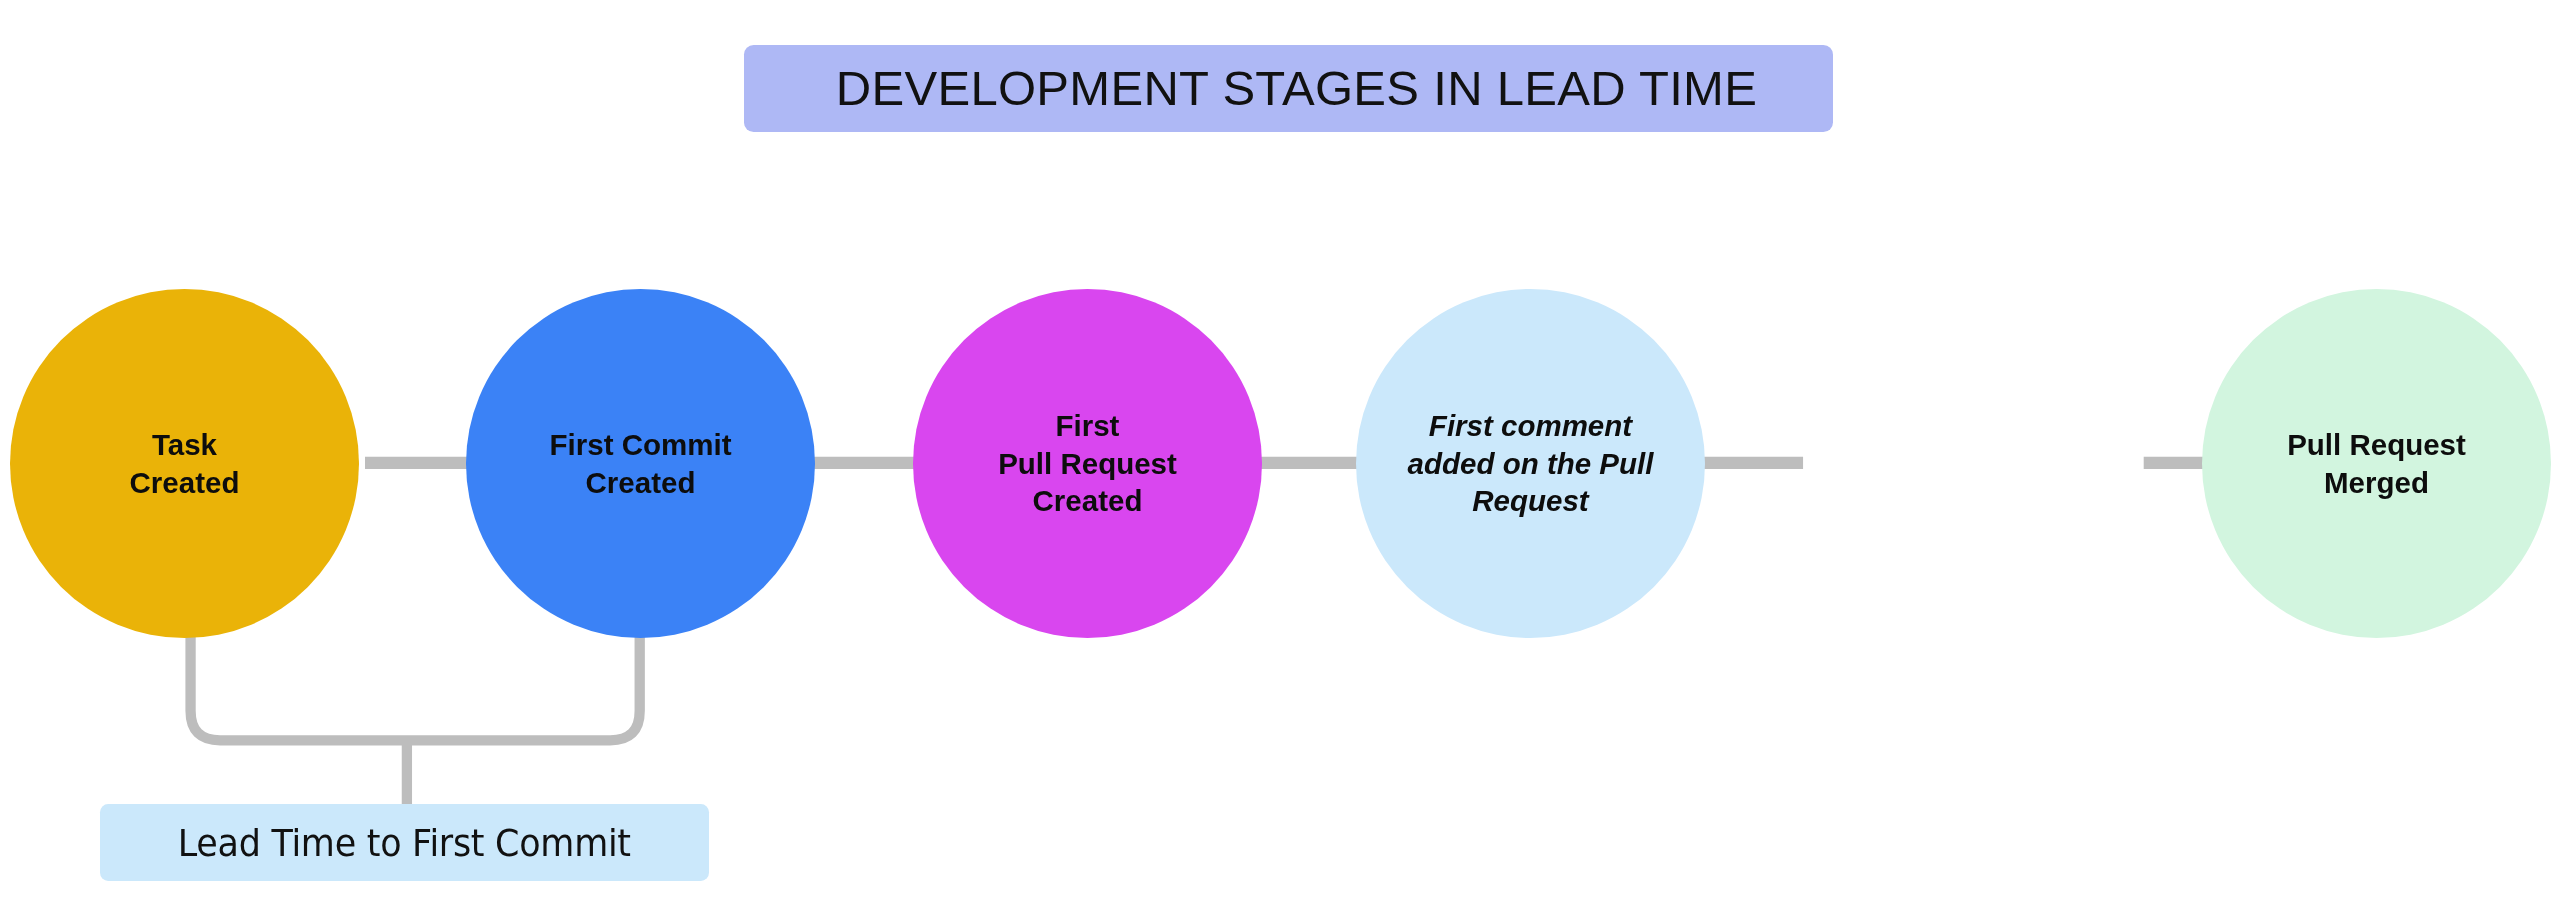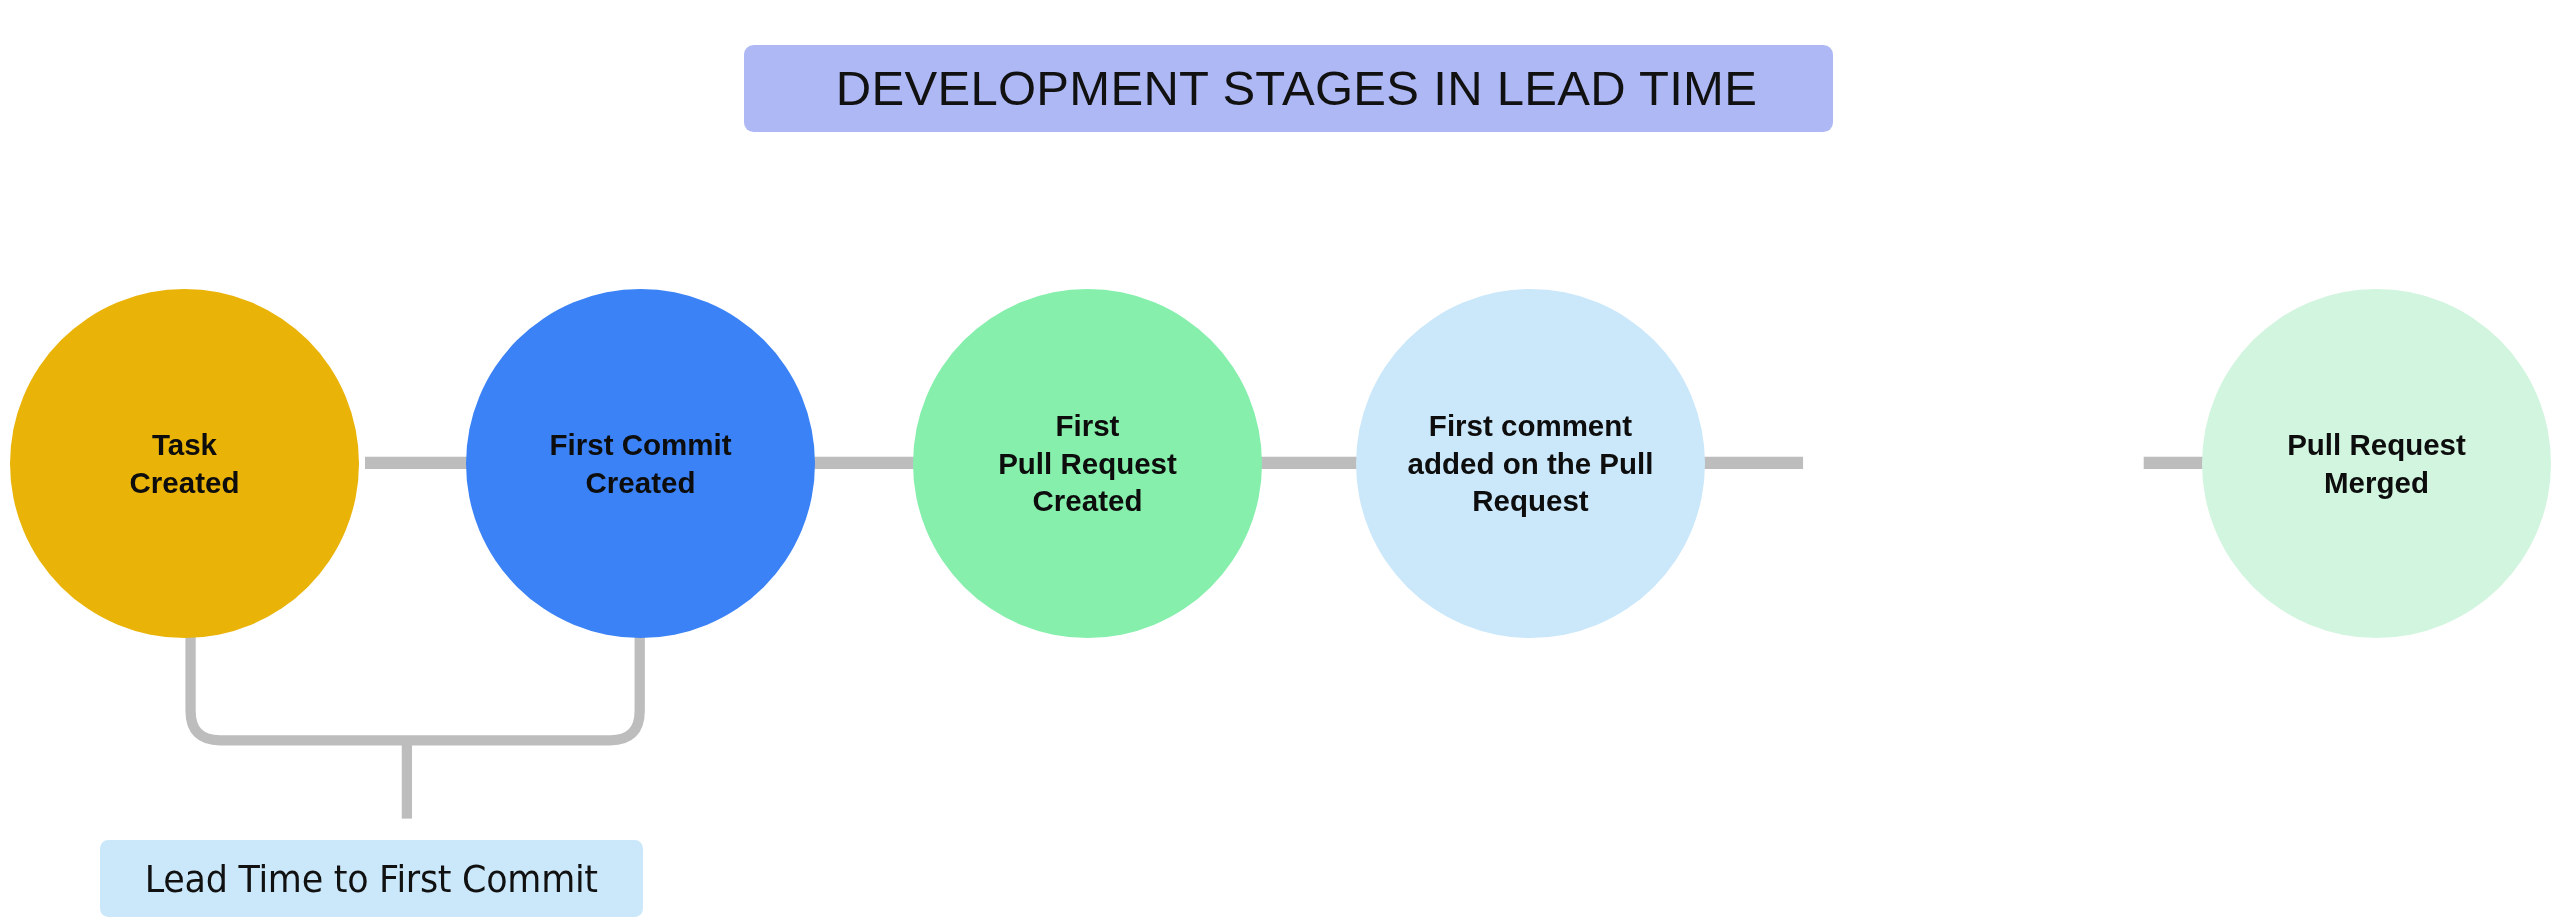--- a/index.html
+++ b/index.html
@@ -70,22 +70,22 @@
     color: #0d0d0d;
     text-align: center;
     white-space: pre-line;
     padding: 0 18px;
   }
 
   
   #leadtime-box {
     position: absolute;
     left: 100px;
-    top: 840px;
-    width: 543px;
+    top: 804px;
+    width: 609px;
     height: 77px;
     border-radius: 8.2px;
     display: flex;
     align-items: center;
     justify-content: center;
     box-sizing: border-box;
   }
   #leadtime-label {
     font-family: "DejaVu Sans", sans-serif;
     font-size: 38px;
@@ -123,27 +123,27 @@
   <div class="stage-node" style="left:10px; top:289px; width:349px; height:349px; background:#eab308;">
     <span class="stage-label">Task
 Created</span>
   </div>
 
   <div class="stage-node" style="left:466px; top:289px; width:349px; height:349px; background:#3b82f6;">
     <span class="stage-label">First Commit
 Created</span>
   </div>
 
-  <div class="stage-node" style="left:913px; top:289px; width:349px; height:349px; background:#86efac;">
+  <div class="stage-node" style="left:913px; top:289px; width:349px; height:349px; background:#d946ef;">
     <span class="stage-label">First
 Pull Request
 Created</span>
   </div>
 
-  <div class="stage-node" style="left:1356px; top:289px; width:349px; height:349px; background:#cbe8fb;">
+  <div class="stage-node" style="left:1356px; top:289px; width:349px; height:349px; background:#cbe8fb;font-style:italic;">
     <span class="stage-label">First comment
 added on the Pull
 Request</span>
   </div>
 
 
   <div class="stage-node" style="left:2202px; top:289px; width:349px; height:349px; background:#d2f5df;">
     <span class="stage-label">Pull Request
 Merged</span>
   </div>

